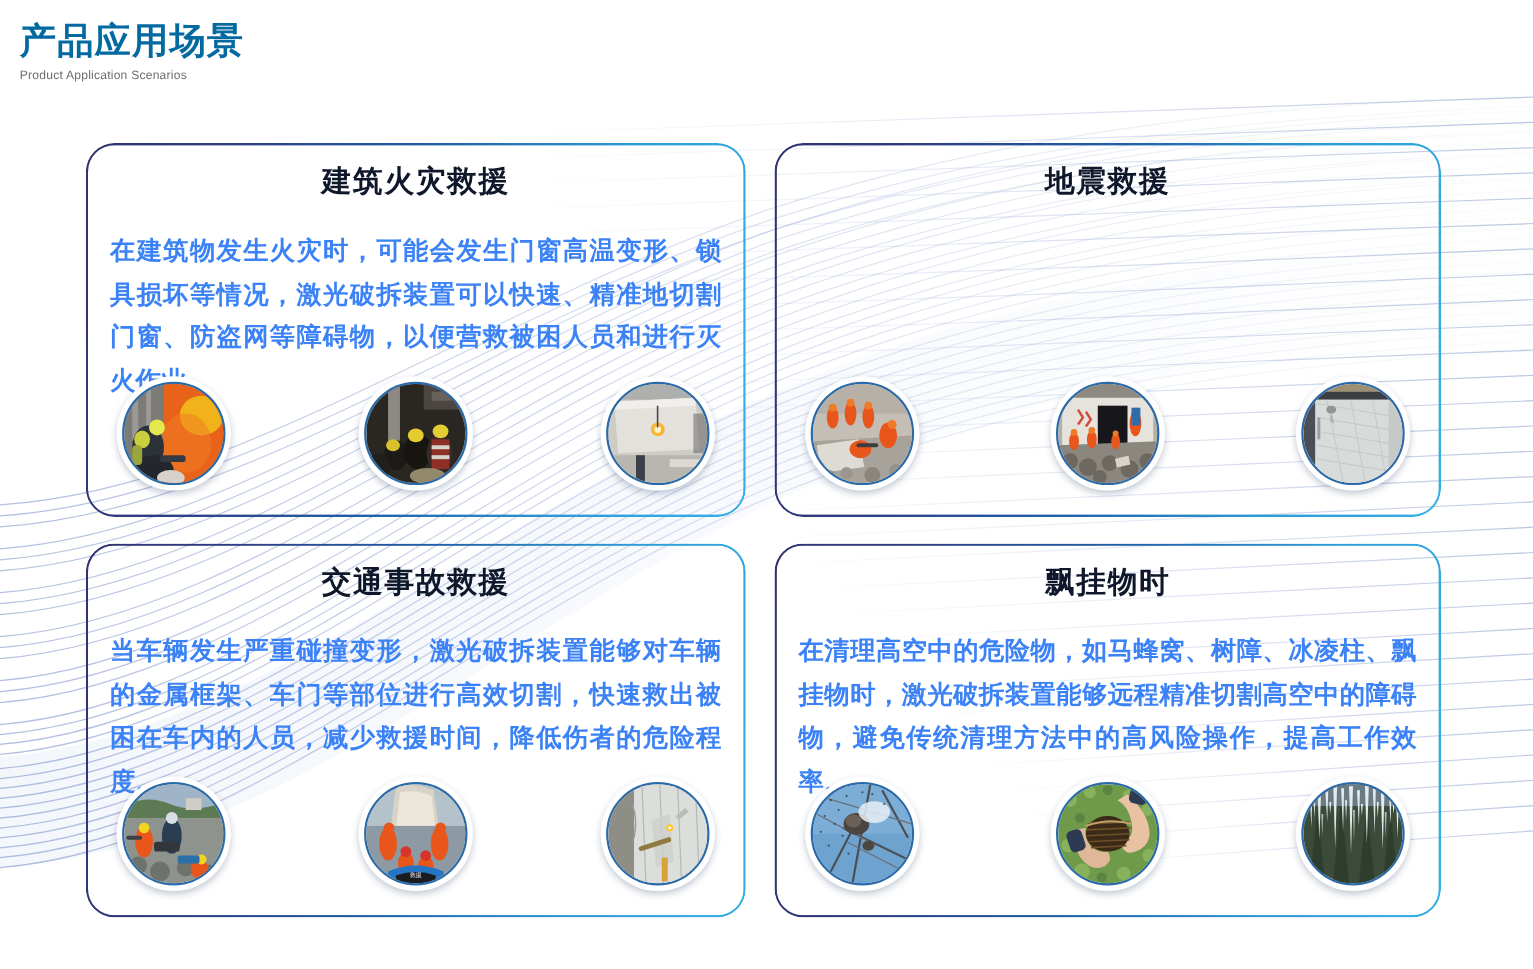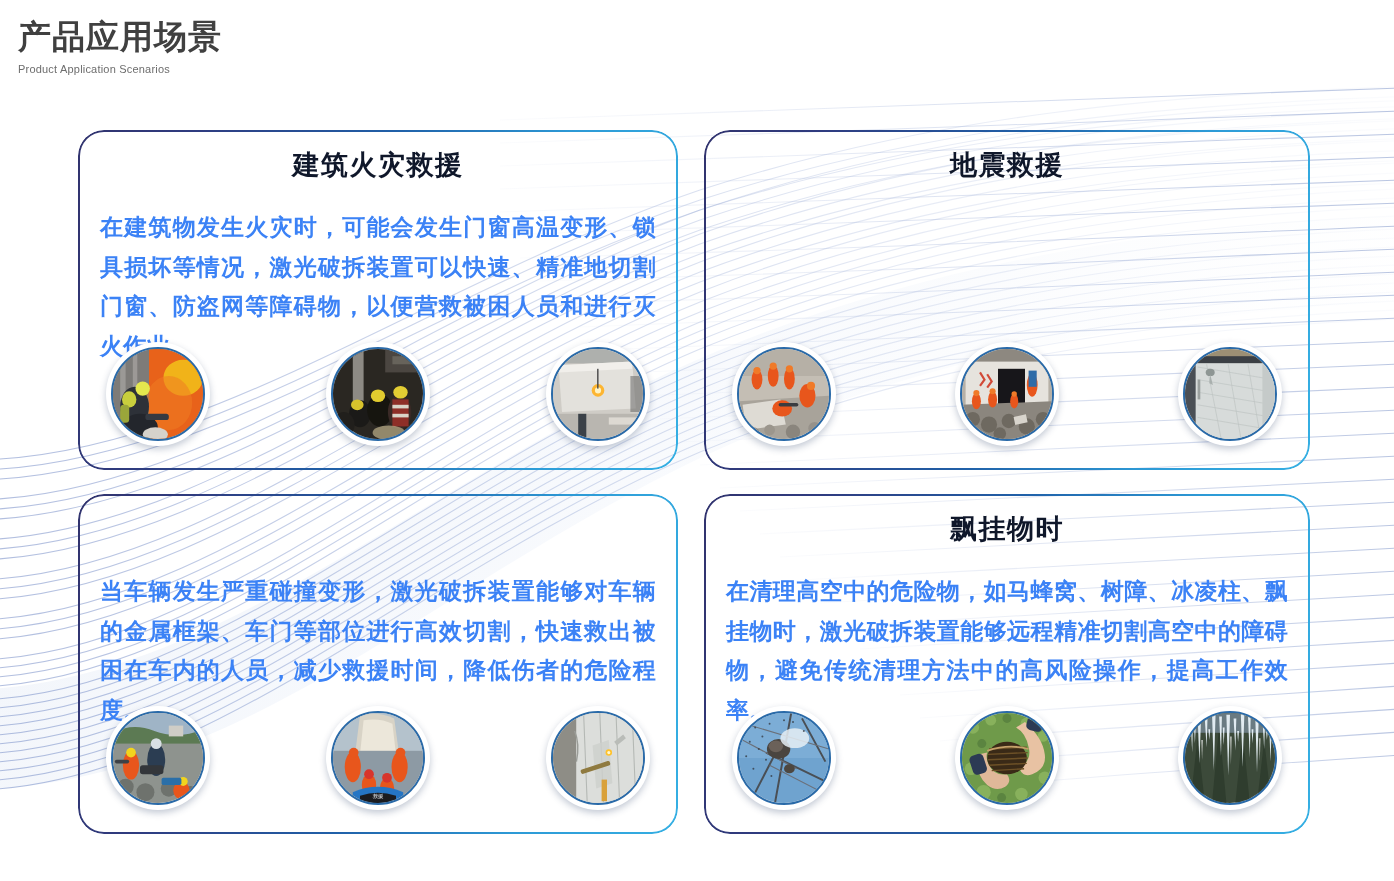--- a/index.html
+++ b/index.html
@@ -25,21 +25,21 @@
   
   #header {
     position: absolute;
     left: 18px;
     top: 16px;
     z-index: 5;
   }
   #page-title {
     font-size: 33px;
     font-weight: bold;
-    color: #404040;
+    color: #0369a1;
     letter-spacing: 1px;
     line-height: 1.25;
     font-family: "Liberation Sans", "DejaVu Sans", sans-serif;
   }
   #page-subtitle {
     font-size: 11px;
     color: #6d6d6d;
     letter-spacing: 0.2px;
     margin-top: 6px;
     font-family: "Liberation Sans", "DejaVu Sans", sans-serif;
@@ -381,20 +381,21 @@
             <rect x="14" y="34" width="3" height="22" fill="#9aa09e"></rect>
           </svg>
         </div>
       </div>
 
     </div>
   </div>
 
   <div class="card" style="left:78px; top:494px; width:600px; height:340px;">
     <div class="card-border"></div>
+    <div class="card-title">交通事故救援</div>
     <div class="card-body" style="left:22px; width:556px;">当车辆发生严重碰撞变形，激光破拆装置能够对车辆的金属框架、车门等部位进行高效切割，快速救出被困在车内的人员，减少救援时间，降低伤者的危险程度。</div>
     <div class="photos" style="left:28px; top:212px; width:544px;">
 
       <div class="photo">
         <div class="photo-inner">
           <svg viewBox="0 0 100 100" preserveAspectRatio="xMidYMid slice">
             <rect width="100" height="100" fill="#b9bcb6"></rect>
             <rect x="0" y="0" width="100" height="34" fill="#9fb4c6"></rect>
             <path d="M0 22 q22 -12 46 -2 q26 10 54 -2 L100 36 L0 36 Z" fill="#5c7a53"></path>
             <rect x="62" y="14" width="16" height="12" fill="#cfcdc6"></rect>

